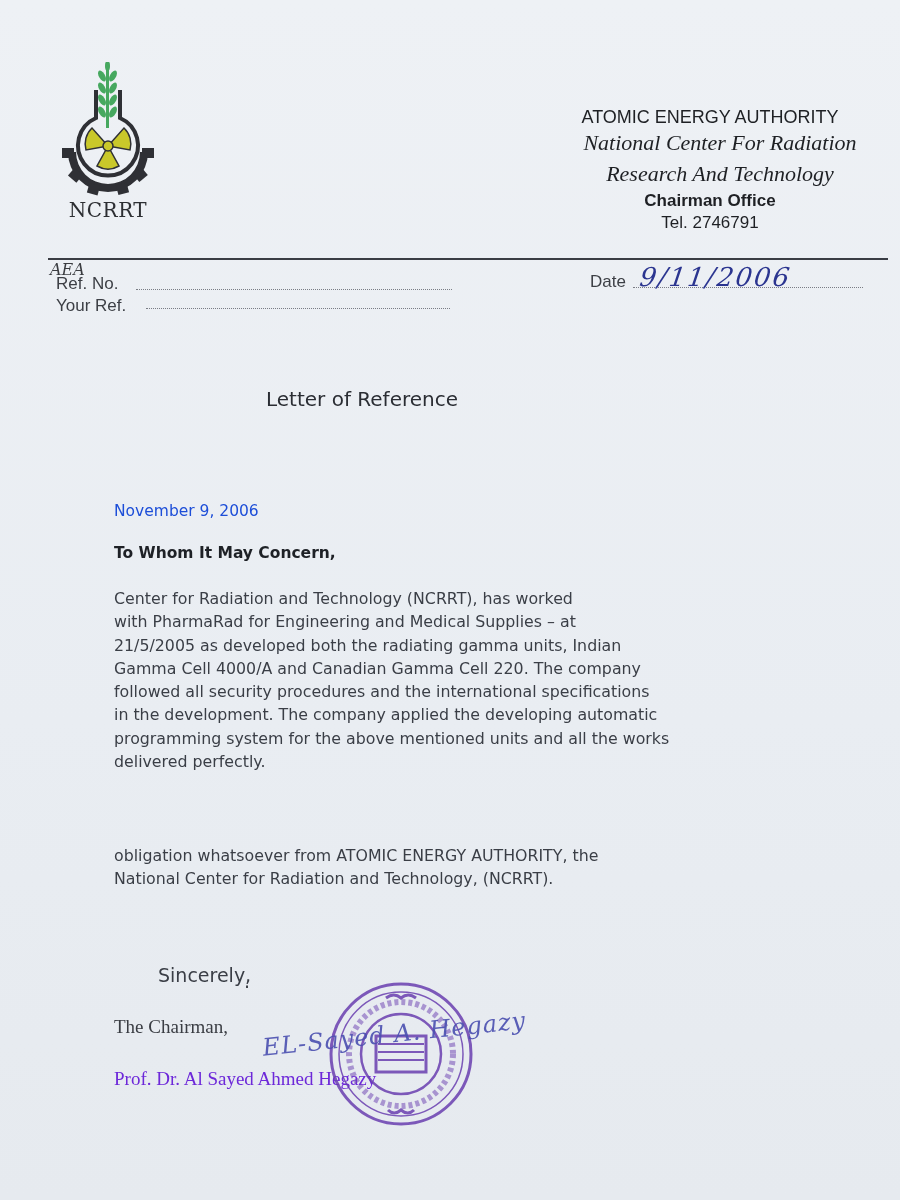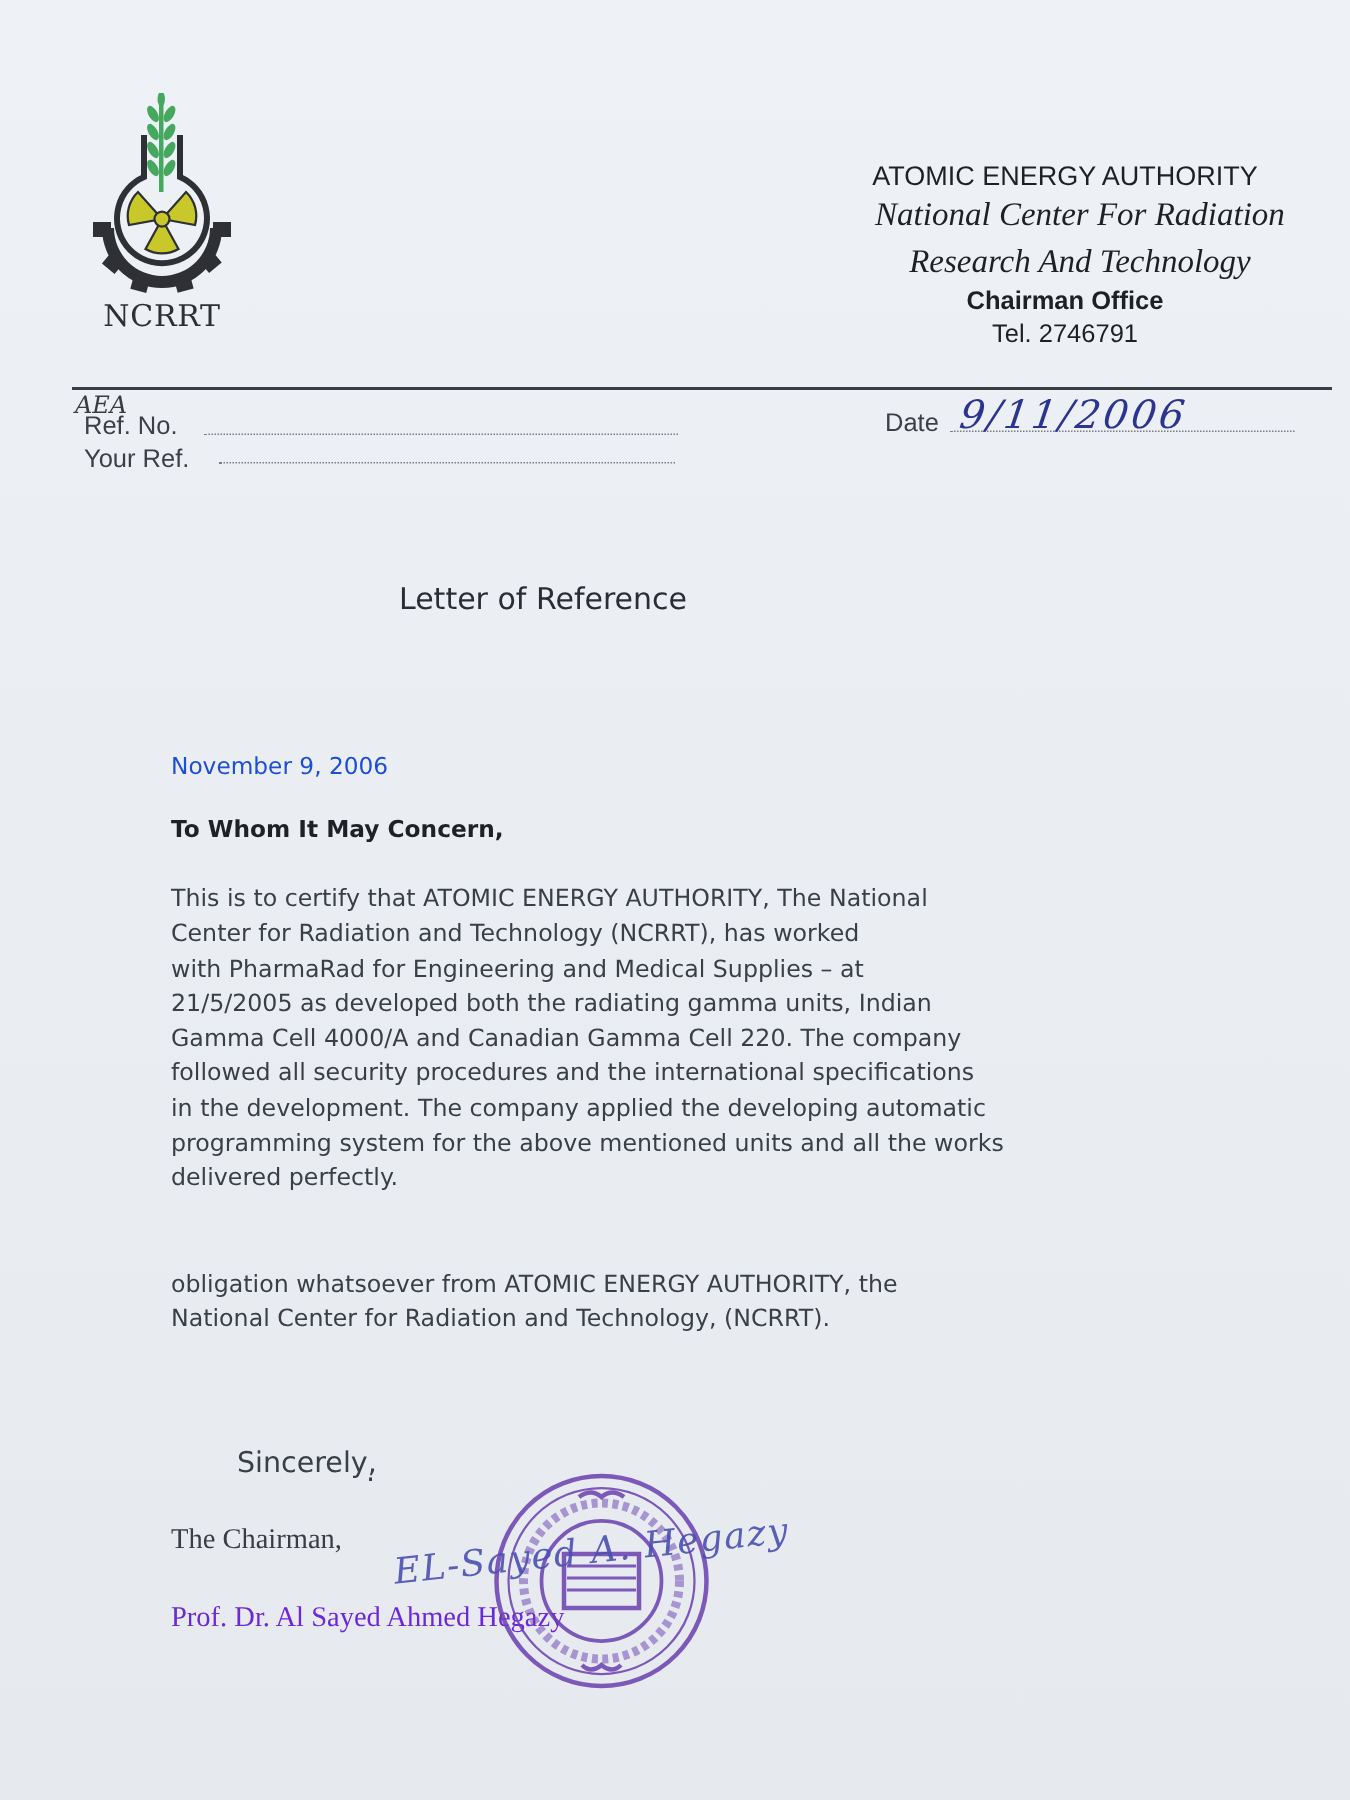--- a/index.html
+++ b/index.html
@@ -107,21 +107,20 @@
 <div id="your-ref-line" class="abs dots"></div>
 <div id="date-label" class="abs lbl">Date</div>
 <div id="date-line" class="abs dots"></div>
 <div id="date-value" class="abs">9/11/2006</div>
 
 <div id="title" class="abs">Letter of Reference</div>
 <div id="date-typed" class="abs">November 9, 2006</div>
 <div id="salutation" class="abs">To Whom It May Concern,</div>
 
 <div id="para1" class="abs para">
-  <div>This is to certify that ATOMIC ENERGY AUTHORITY, The National</div>
   <div>Center for Radiation and Technology (NCRRT), has worked</div>
   <div>with PharmaRad for Engineering and Medical Supplies – at</div>
   <div>21/5/2005 as developed both the radiating gamma units, Indian</div>
   <div>Gamma Cell 4000/A and Canadian Gamma Cell 220. The company</div>
   <div>followed all security procedures and the international specifications</div>
   <div>in the development. The company applied the developing automatic</div>
   <div>programming system for the above mentioned units and all the works</div>
   <div>delivered perfectly.</div>
 </div>
 

